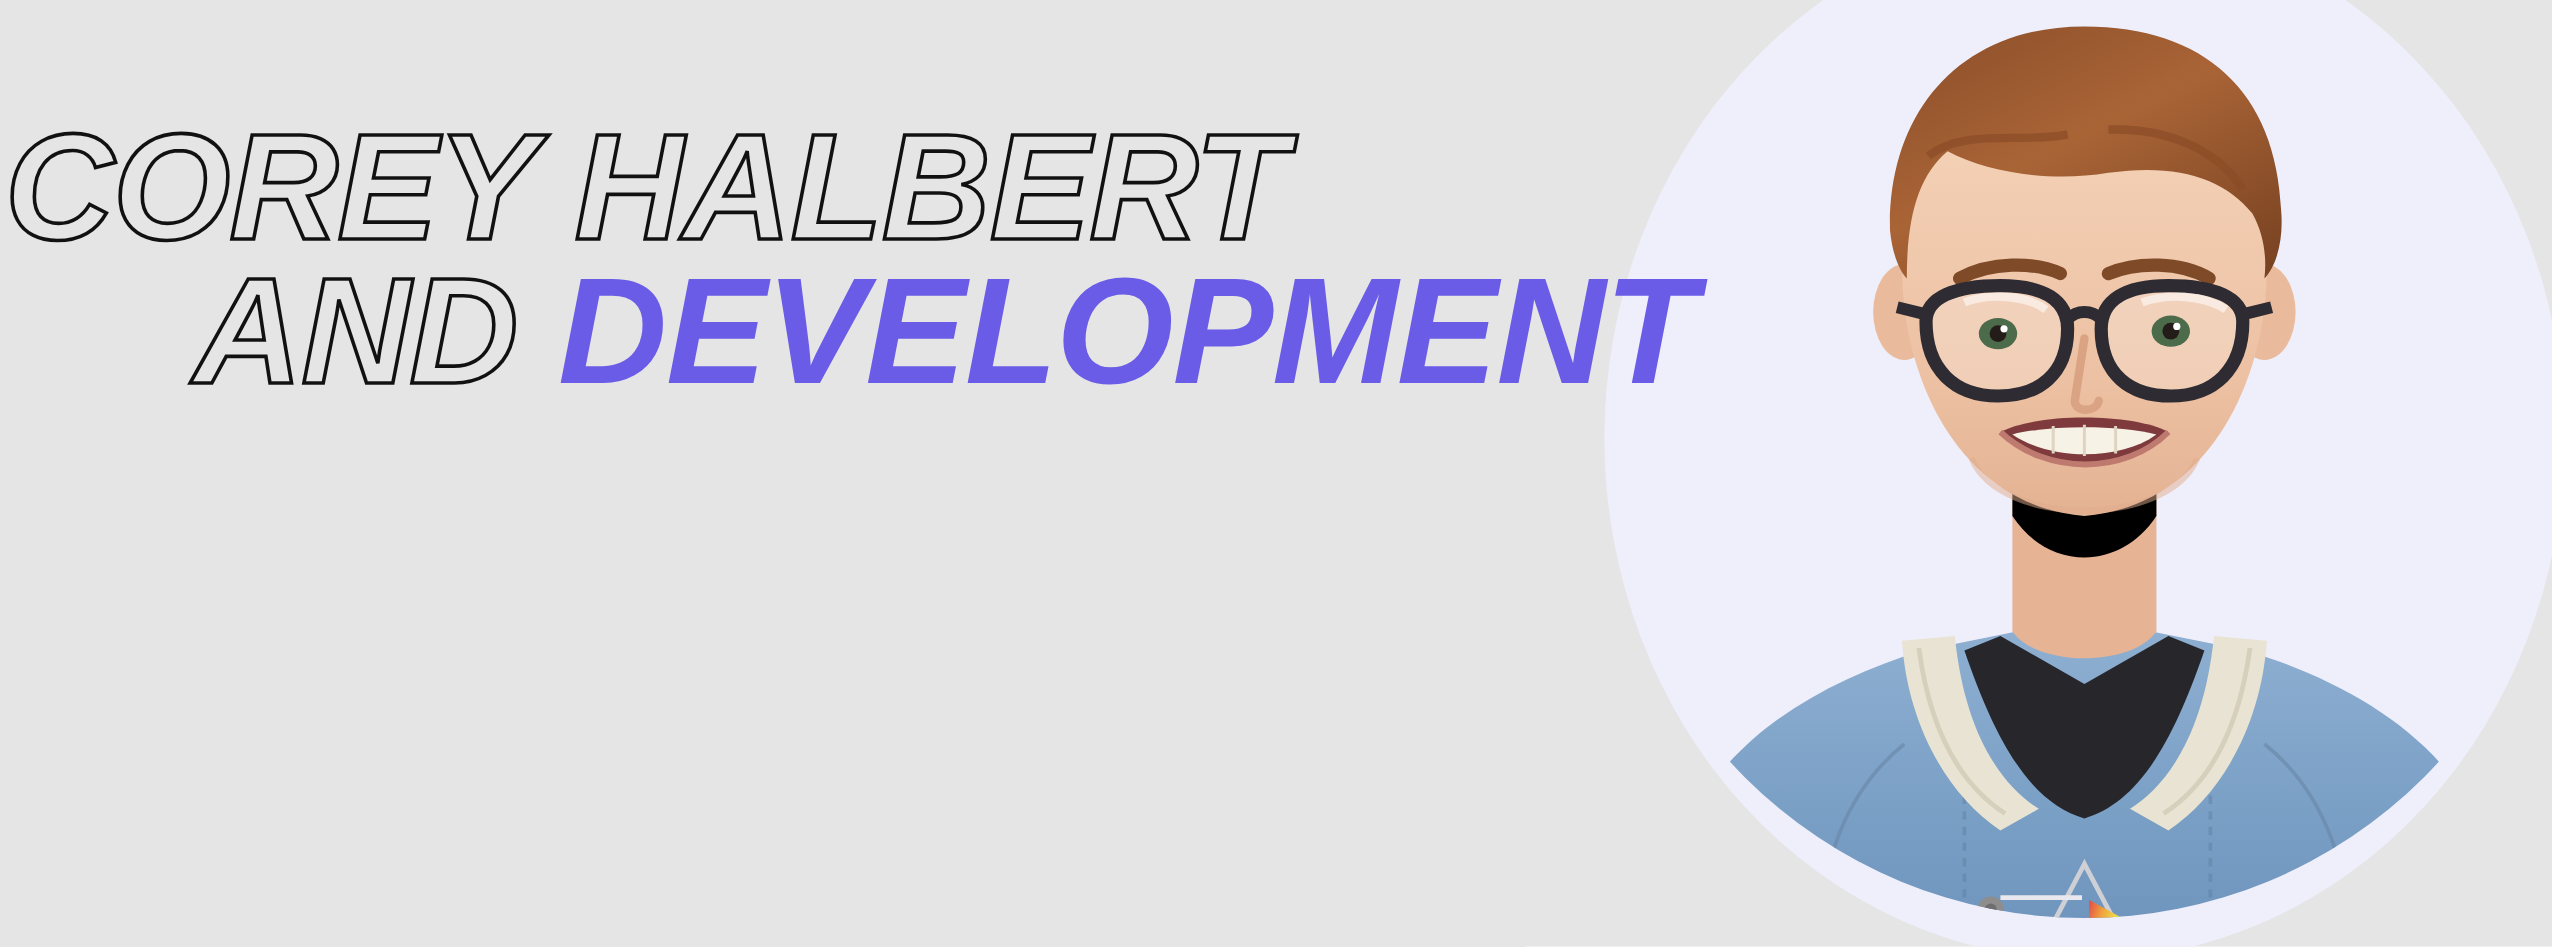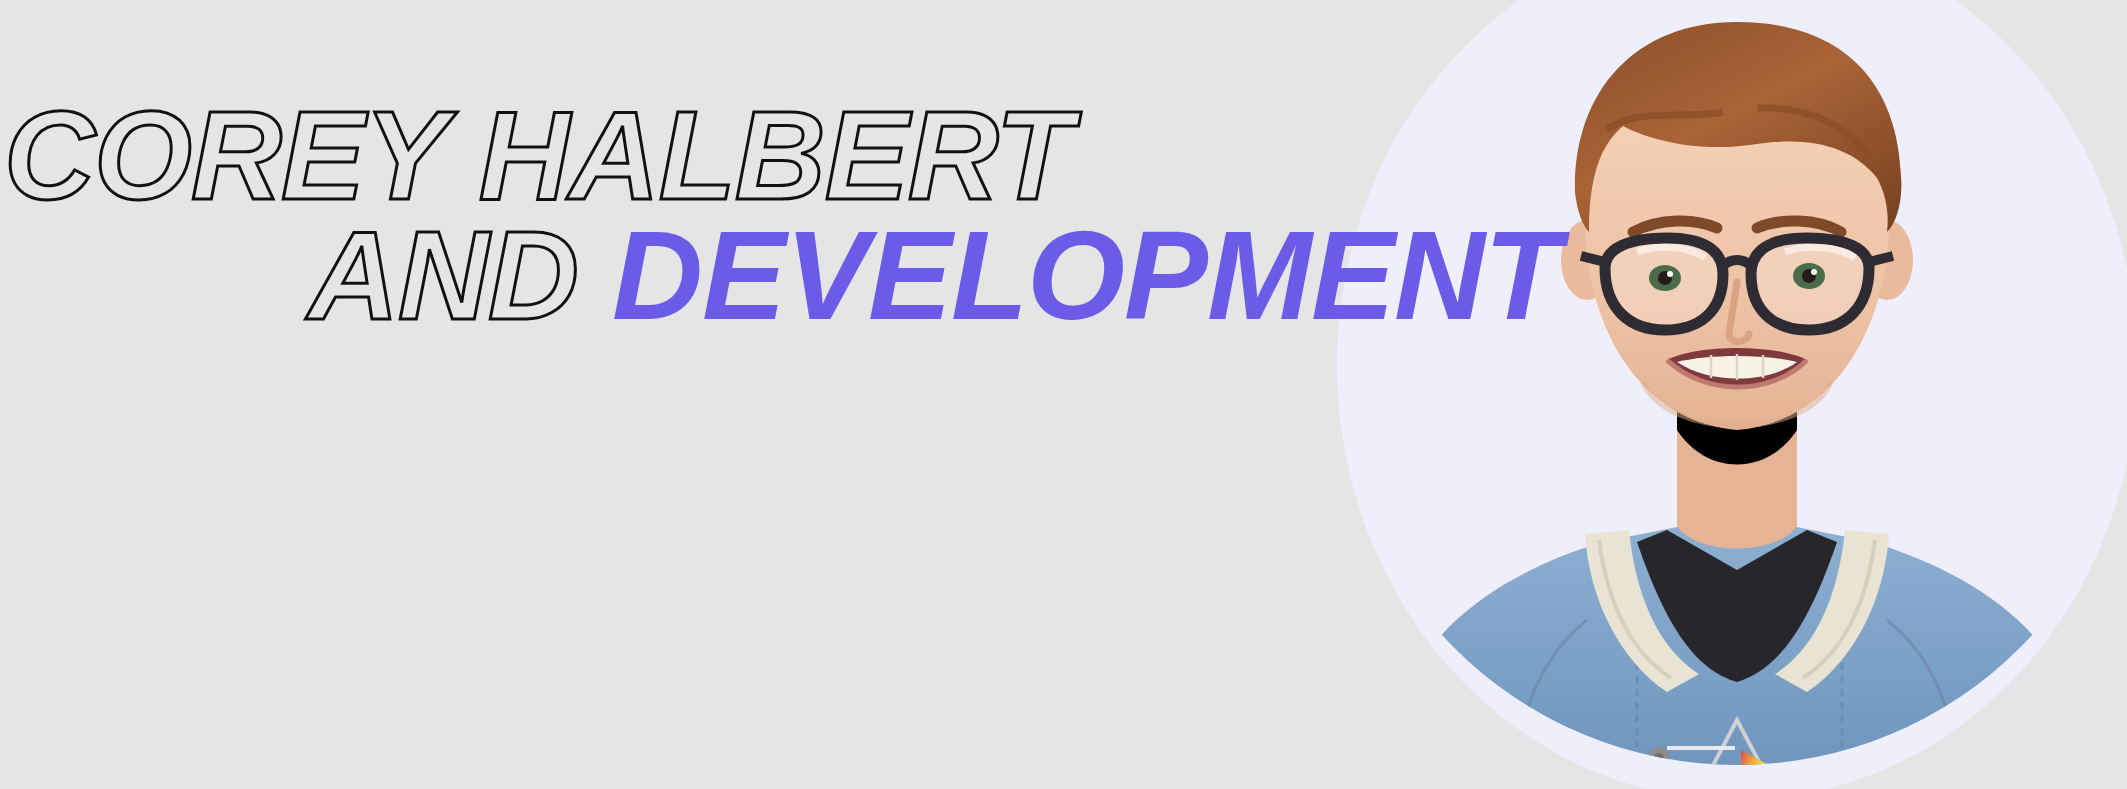--- a/index.html
+++ b/index.html
@@ -62,21 +62,21 @@
     font-weight: 700;
     font-size: 126px;
     line-height: 120px;
     letter-spacing: -1px;
     white-space: nowrap;
     margin: 0;
     padding: 0;
   }
   .line-1 { text-align: left;  padding-left: 4px; }
   .line-2 { text-align: left;  padding-left: 150px; }
-  .line-3 { text-align: right;  padding-left: 14px; }
+  .line-3 { text-align: center;  padding-left: 14px; }
 
   .outline {
     color: transparent;
     -webkit-text-stroke: 3px #111111;
     paint-order: stroke fill;
   }
   .accent {
     color: #6b5ce7;
     -webkit-text-stroke: 0;
   }

